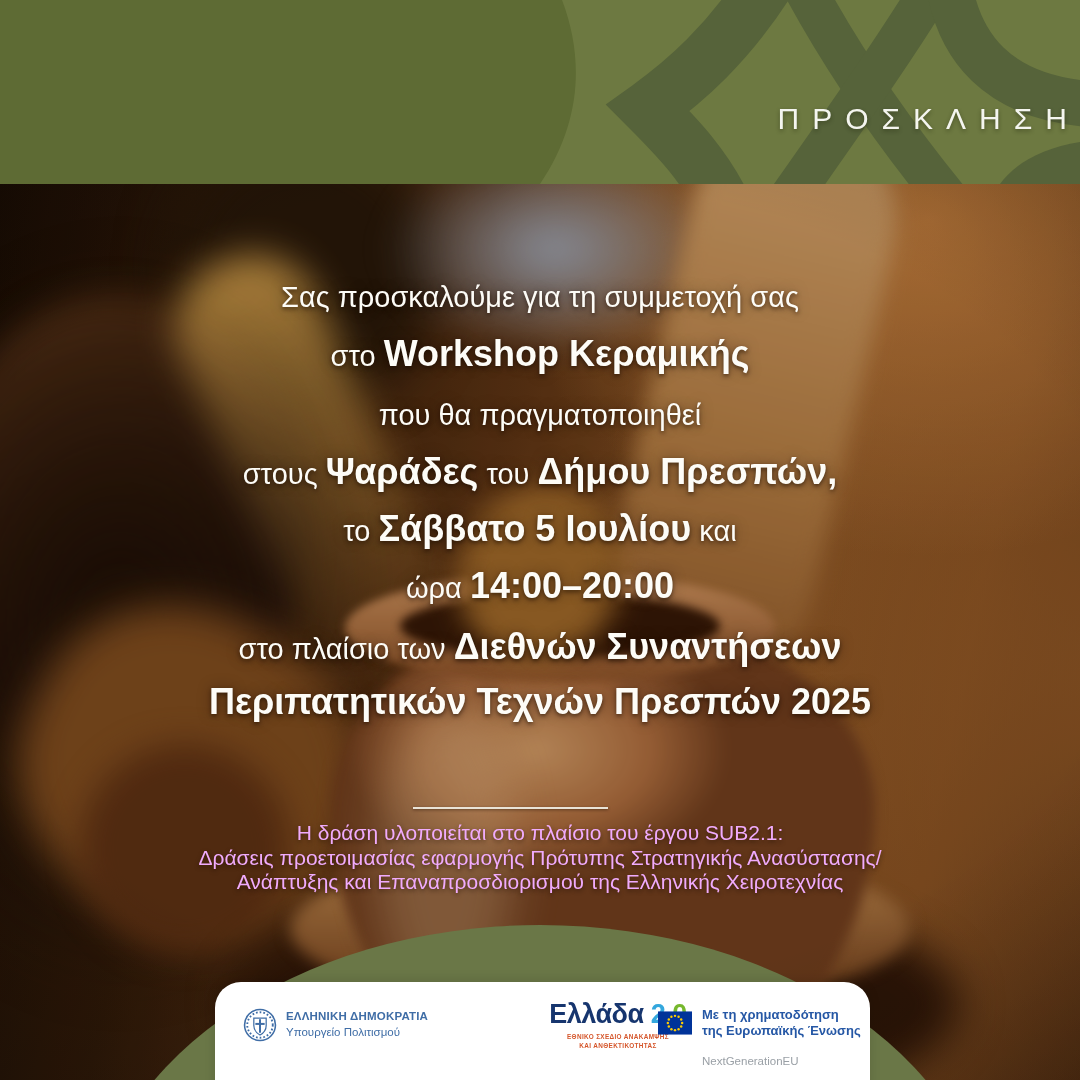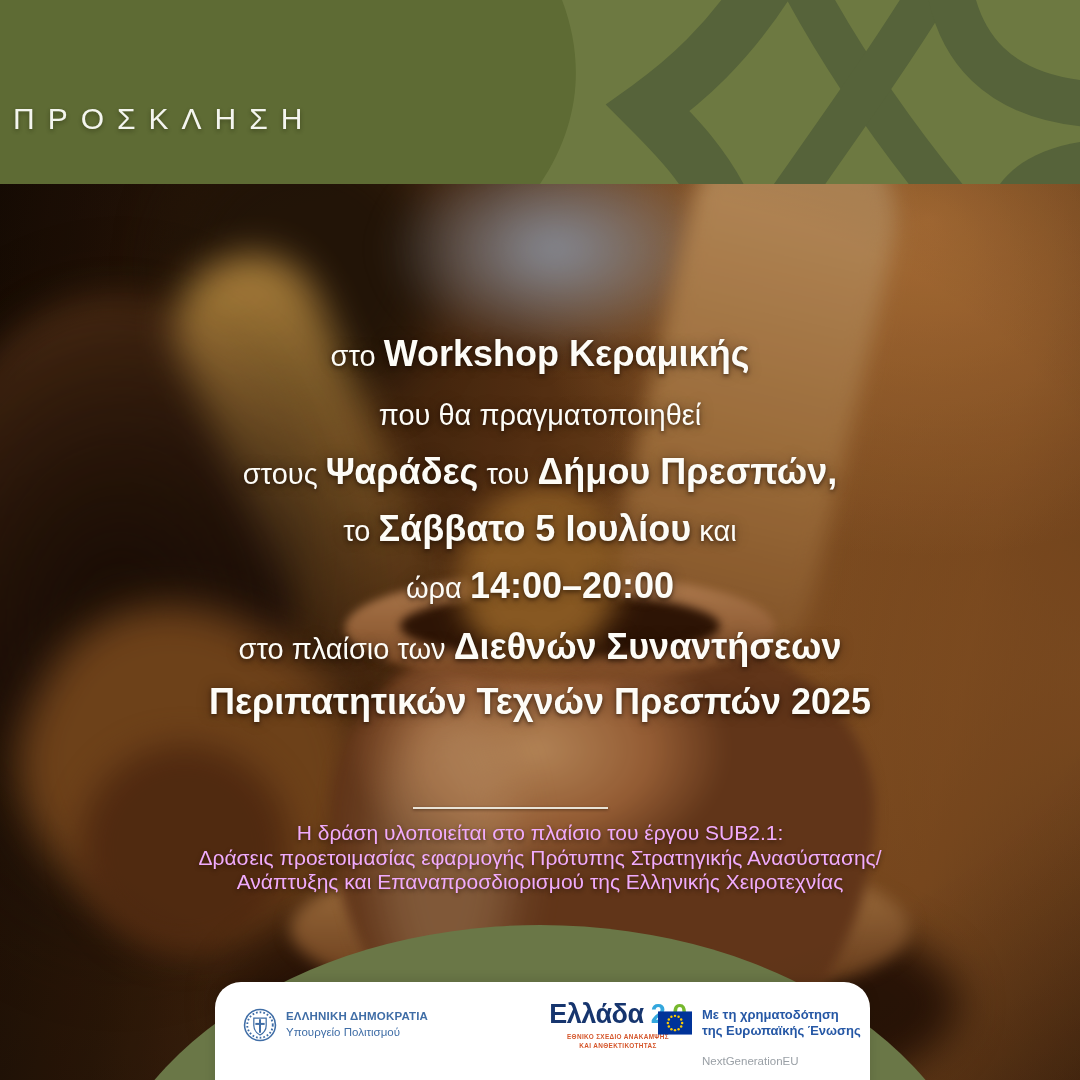--- a/index.html
+++ b/index.html
@@ -4,21 +4,21 @@
 <style>
   html,body{margin:0;padding:0;background:#ffffff;}
   .poster{
     position:relative;width:1080px;height:1080px;overflow:hidden;
     font-family:"Liberation Sans", sans-serif;background:#2a1708;
   }
   
   .band{position:absolute;left:0;top:0;width:1080px;height:184px;background:#5e6b34;overflow:hidden;}
   .band svg{position:absolute;right:0;top:0;display:block;}
   .band-title{
-    position:absolute;left:0;right:0;top:102px;text-align:left;text-indent:13px;
+    position:absolute;left:0;right:0;top:102px;text-align:right;text-indent:13px;
     color:#f4f5ef;font-size:30px;font-weight:400;letter-spacing:13px;
     text-shadow:0 2px 4px rgba(30,35,10,.45);
   }
   
   .photo{
     position:absolute;left:0;top:184px;width:1080px;height:896px;overflow:hidden;
     background:
       radial-gradient(620px 480px at 86% 4%, rgba(193,126,62,.95), rgba(193,126,62,0) 70%),
       radial-gradient(900px 760px at 108% 55%, rgba(150,92,40,.85), rgba(150,92,40,0) 70%),
       linear-gradient(102deg,#160b03 0%,#2f1a09 22%,#5b3313 45%,#8a5524 66%,#7d4a1e 84%,#4c2a10 100%);
@@ -122,20 +122,21 @@
     <div class="ph-pot-body"></div>
     <div class="ph-pot-rim"></div>
     <div class="ph-pot-mouth"></div>
     <div class="ph-hand-top"></div>
     <div class="ph-sheen"></div>
     <div class="ph-vignette"></div>
     <div class="ph-tint"></div>
   </div>
 
   <div class="overlay">
+    <div class="line l1">Σας προσκαλούμε για τη συμμετοχή σας</div>
     <div class="line l3">που θα πραγματοποιηθεί</div>
     <div class="line l2"><span>στο </span><b>Workshop Κεραμικής</b></div>
     <div class="line l4"><span>στους </span><b>Ψαράδες</b><span> του </span><b>Δήμου Πρεσπών,</b></div>
     <div class="line l5"><span>το </span><b>Σάββατο 5 Ιουλίου</b><span> και</span></div>
     <div class="line l6"><span>ώρα </span><b>14:00–20:00</b></div>
     <div class="line l7"><span>στο πλαίσιο των </span><b>Διεθνών Συναντήσεων</b></div>
     <div class="line l8"><b>Περιπατητικών Τεχνών Πρεσπών 2025</b></div>
     <div class="divider"></div>
     <div class="note n1">Η δράση υλοποιείται στο πλαίσιο του έργου SUB2.1:</div>
     <div class="note n2">Δράσεις προετοιμασίας εφαρμογής Πρότυπης Στρατηγικής Ανασύστασης/</div>

